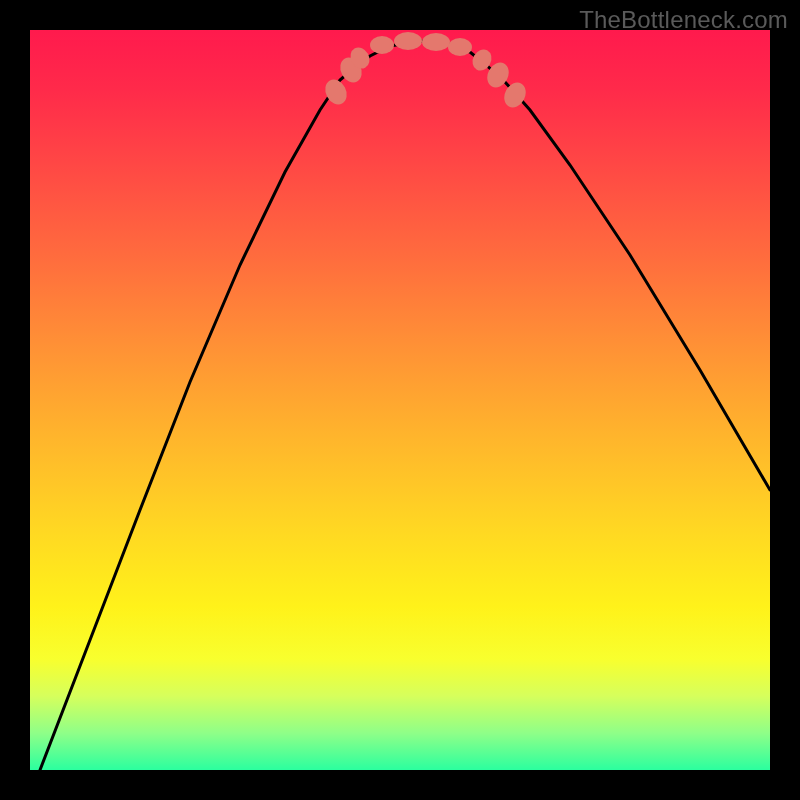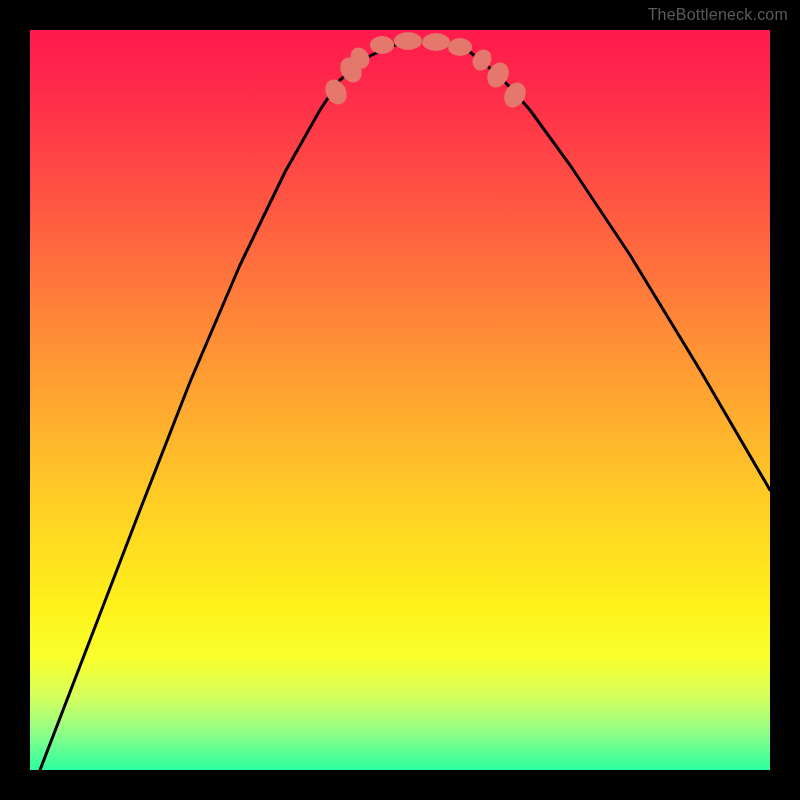--- a/index.html
+++ b/index.html
@@ -37,21 +37,21 @@
       #d6ff5c 90%,
       #8fff88 95%,
       #2bff9f 100%
     );
   }
   .watermark {
     position: absolute;
     top: 6px;
     right: 12px;
     color: #5a5a5a;
-    font-size: 16px;
+    font-size: 24px;
     font-weight: 500;
     letter-spacing: 0.2px;
     user-select: none;
   }
   svg.curve {
     position: absolute;
     left: 0;
     top: 0;
     width: 740px;
     height: 740px;

